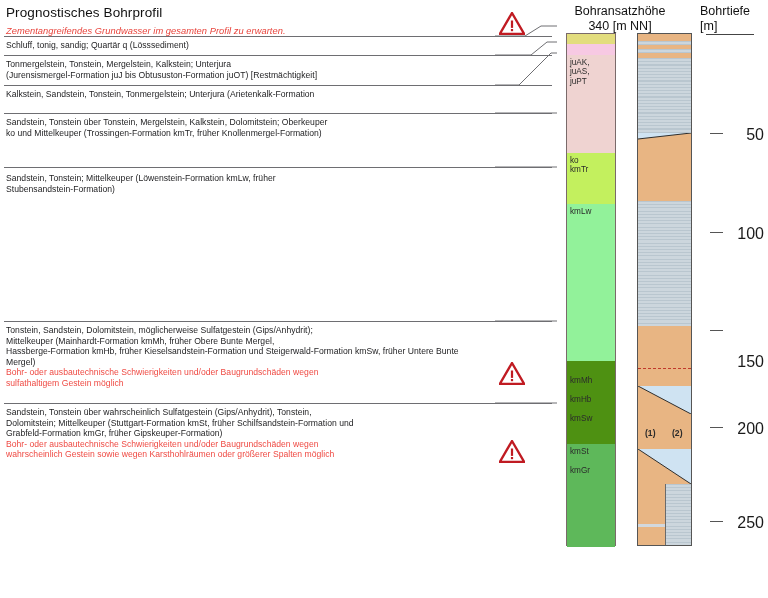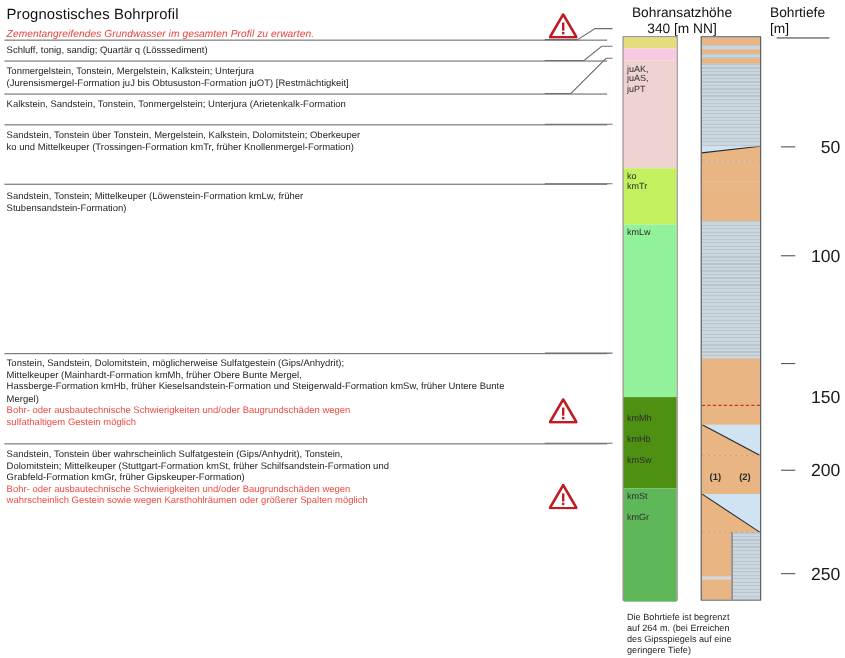--- a/index.html
+++ b/index.html
@@ -285,18 +285,14 @@
       <div class="tick-mark" style="top: 232px;"></div>
       <div class="tick-label" style="top: 225px;">100</div>
       <div class="tick-mark" style="top: 330px;"></div>
       <div class="tick-label" style="top: 341px; margin-top: 12px;">150</div>
       <div class="tick-mark" style="top: 427px;"></div>
       <div class="tick-label" style="top: 420px;">200</div>
       <div class="tick-mark" style="top: 521px;"></div>
       <div class="tick-label" style="top: 514px;">250</div>
     </div>
 
-  <div id="footnote">Die Bohrtiefe ist begrenzt
-auf 264 m. (bei Erreichen
-des Gipsspiegels auf eine
-geringere Tiefe)</div>
 
 </div>
 
 </body></html>

